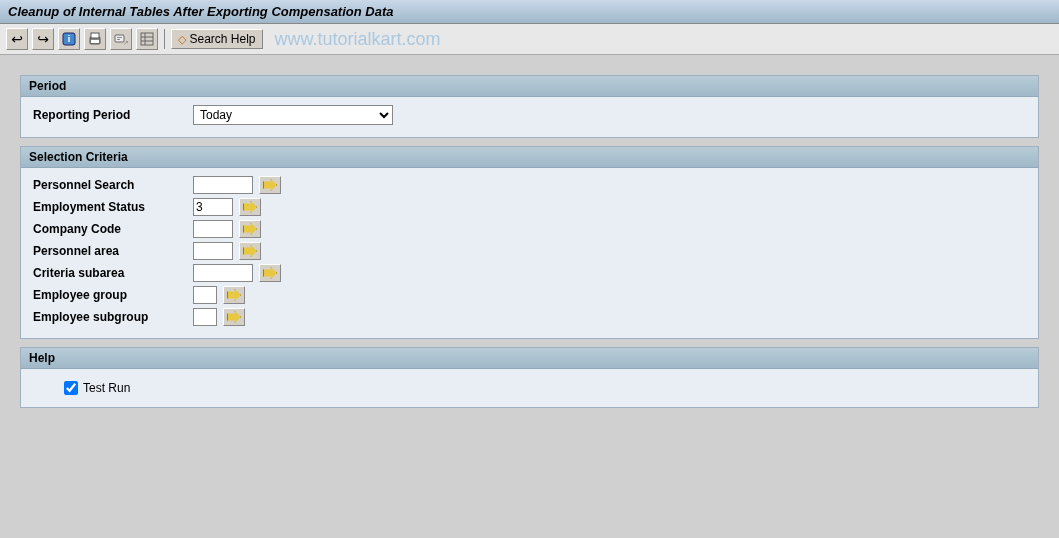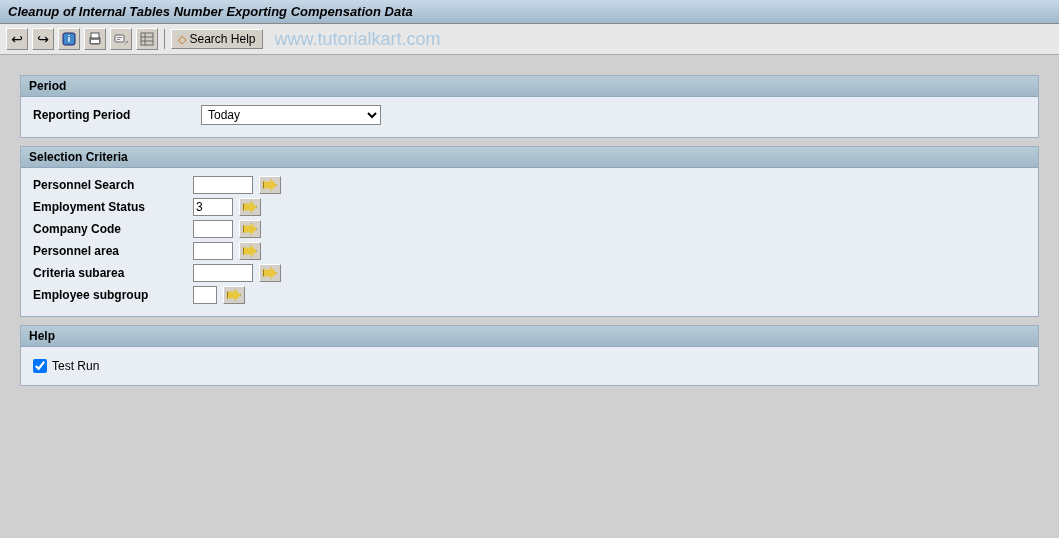--- a/index.html
+++ b/index.html
@@ -127,39 +127,39 @@
       border: 1px solid #a08000;
       position: relative;
       clip-path: polygon(0% 20%, 55% 20%, 55% 0%, 100% 50%, 55% 100%, 55% 80%, 0% 80%);
     }
     select.dropdown {
       height: 20px;
       font-size: 12px;
       background: #fff;
       border: 1px solid #888;
       padding: 0 2px;
-      width: 180px;
-      margin-left: 8px;
+      width: 200px;
     }
     .checkbox-row {
       display: flex;
       align-items: center;
       gap: 5px;
       padding: 4px 0;
+      margin-left: 31px;
     }
     .checkbox-row input[type="checkbox"] {
       width: 14px;
       height: 14px;
     }
   </style>
 </head>
 <body>
 
 <div class="title-bar">
-  <span>Cleanup of Internal Tables Number Exporting Compensation Data</span>
+  <span>Cleanup of Internal Tables After Exporting Compensation Data</span>
 </div>
 
 <div class="toolbar">
   <div class="toolbar-btn" title="Back">↩</div>
   <div class="toolbar-btn" title="Forward">↪</div>
   <div class="toolbar-btn" title="Info">
     <svg width="14" height="14" viewBox="0 0 14 14">
       <rect x="1" y="1" width="12" height="12" rx="2" fill="#4488cc" stroke="#226"></rect>
       <text x="7" y="10" text-anchor="middle" fill="white" font-size="9" font-weight="bold">i</text>
     </svg>
@@ -250,20 +250,27 @@
       </div>
 
       <div class="field-row">
         <span class="field-label">Criteria subarea</span>
         <input type="text" class="field-input field-input-md" value="" style="">
         <div class="arrow-btn">
           <span class="arrow-icon"></span>
         </div>
       </div>
 
+      <div class="field-row">
+        <span class="field-label">Employee group</span>
+        <input type="text" class="field-input field-input-sm" style="width: 24px;" value="">
+        <div class="arrow-btn">
+          <span class="arrow-icon"></span>
+        </div>
+      </div>
 
       <div class="field-row">
         <span class="field-label">Employee subgroup</span>
         <input type="text" class="field-input field-input-sm" style="width: 24px;" value="">
         <div class="arrow-btn">
           <span class="arrow-icon"></span>
         </div>
       </div>
 
     </div>

